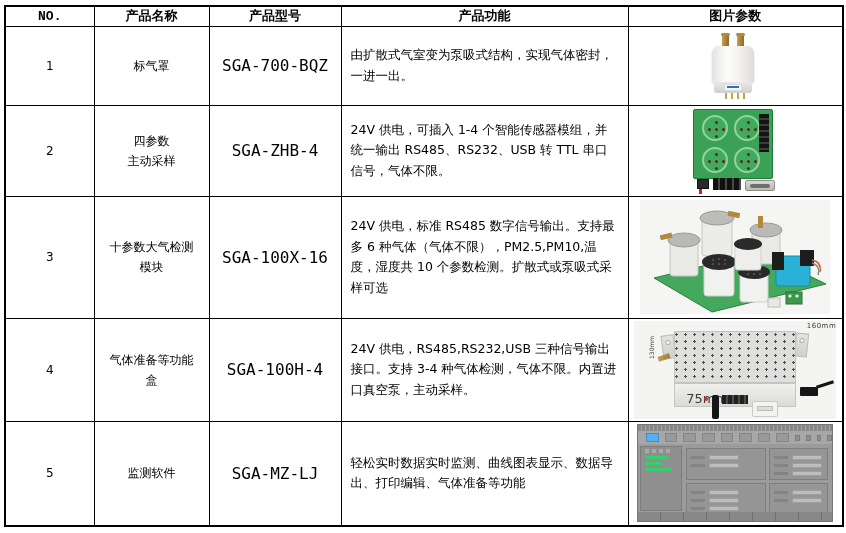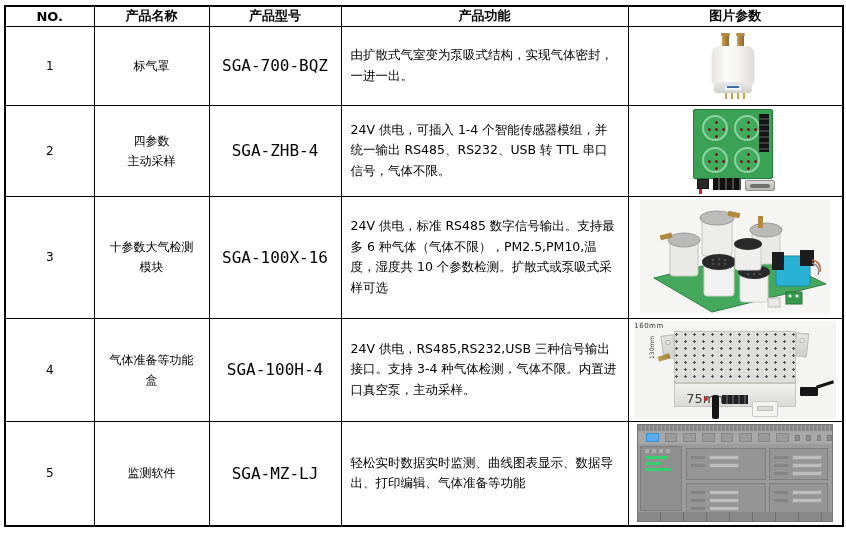--- a/index.html
+++ b/index.html
@@ -4,21 +4,21 @@
 <style>
   * { margin:0; padding:0; box-sizing:border-box; }
   html,body { width:846px; height:533px; background:#ffffff; overflow:hidden;
               font-family:"DejaVu Sans","Liberation Sans",sans-serif; }
   .page { position:relative; width:846px; height:533px; background:#fff; }
 
   table.spec { position:absolute; left:4px; top:5px; width:838px;
                border-collapse:collapse; table-layout:fixed;
                border:2px solid #000; }
   th, td { border:1px solid #000; color:#000; overflow:hidden; }
-  th { height:20px; font-size:13px; font-weight:bold; text-align:center; vertical-align:middle; }
+  th { height:20px; font-size:13px; font-weight:bold; text-align:center; vertical-align:middle;font-family:Liberation Mono, monospace; }
   td { font-size:12px; vertical-align:middle; }
   td.c-no, td.c-name, td.c-model { text-align:center; }
   td.c-name { white-space:pre-line; line-height:20px;text-align:center; }
   td.c-model { font-family:"DejaVu Sans Mono","Liberation Mono",monospace; font-size:16px; }
   td.c-func { text-align:left; padding:4px 8px 4px 9px; line-height:20.5px; font-size:12.5px; }
   td.c-photo { text-align:center; padding:2px; }
   tr.r1 { height:78px; } tr.r2 { height:89px; } tr.r3 { height:122px; }
   tr.r4 { height:102px; } tr.r5 { height:105px; }
 
   
@@ -57,21 +57,21 @@
   .p2 .db9 { position:absolute; left:66px; top:72px; width:30px; height:11px;
                background:linear-gradient(#d9d9d6,#b9b9b5); border:1px solid #8e8e8a; border-radius:2px; }
   .p2 .db9 i { display:block; margin:3px auto 0; width:20px; height:4px; background:#6f6f6b; border-radius:2px; }
   .p2 .wire-red { position:absolute; left:20px; top:81px; width:3px; height:5px; background:#cc2222; }
 
   
   .p3 { display:block; margin:0 auto; }
 
   
   .p4 { position:relative; width:202px; height:98px; margin:0 auto; background:#f4f4f2; overflow:hidden; }
-  .p4 .dim-top { position:absolute; left:0; right:0; top:1px; text-align:left;
+  .p4 .dim-top { position:absolute; left:0; right:0; top:1px; text-align:right;
                  font-size:7px; color:#3c3c3c; letter-spacing:.5px; }
   .p4 .dim-left { position:absolute; left:14px; top:38px; font-size:6px; color:#3c3c3c;
                  transform:rotate(-90deg); transform-origin:left top; }
   .p4 .dim-front { position:absolute; left:52px; top:70px; font-size:13px; color:#3c3c3c; }
   .p4 .ear { position:absolute; width:13px; height:24px; background:linear-gradient(#e3e3e1,#cfcfcc);
                  border:1px solid #bdbdba; }
   .p4 .ear i { display:block; margin:4px auto 0; width:5px; height:5px; border-radius:50%; background:#f6f6f4; border:1px solid #b0b0ac; }
   .p4 .ear-l { left:28px; top:14px; transform:rotate(-8deg); }
   .p4 .ear-r { right:28px; top:12px; transform:rotate(6deg); }
   .p4 .fitting { position:absolute; left:24px; top:34px; width:12px; height:5px;

